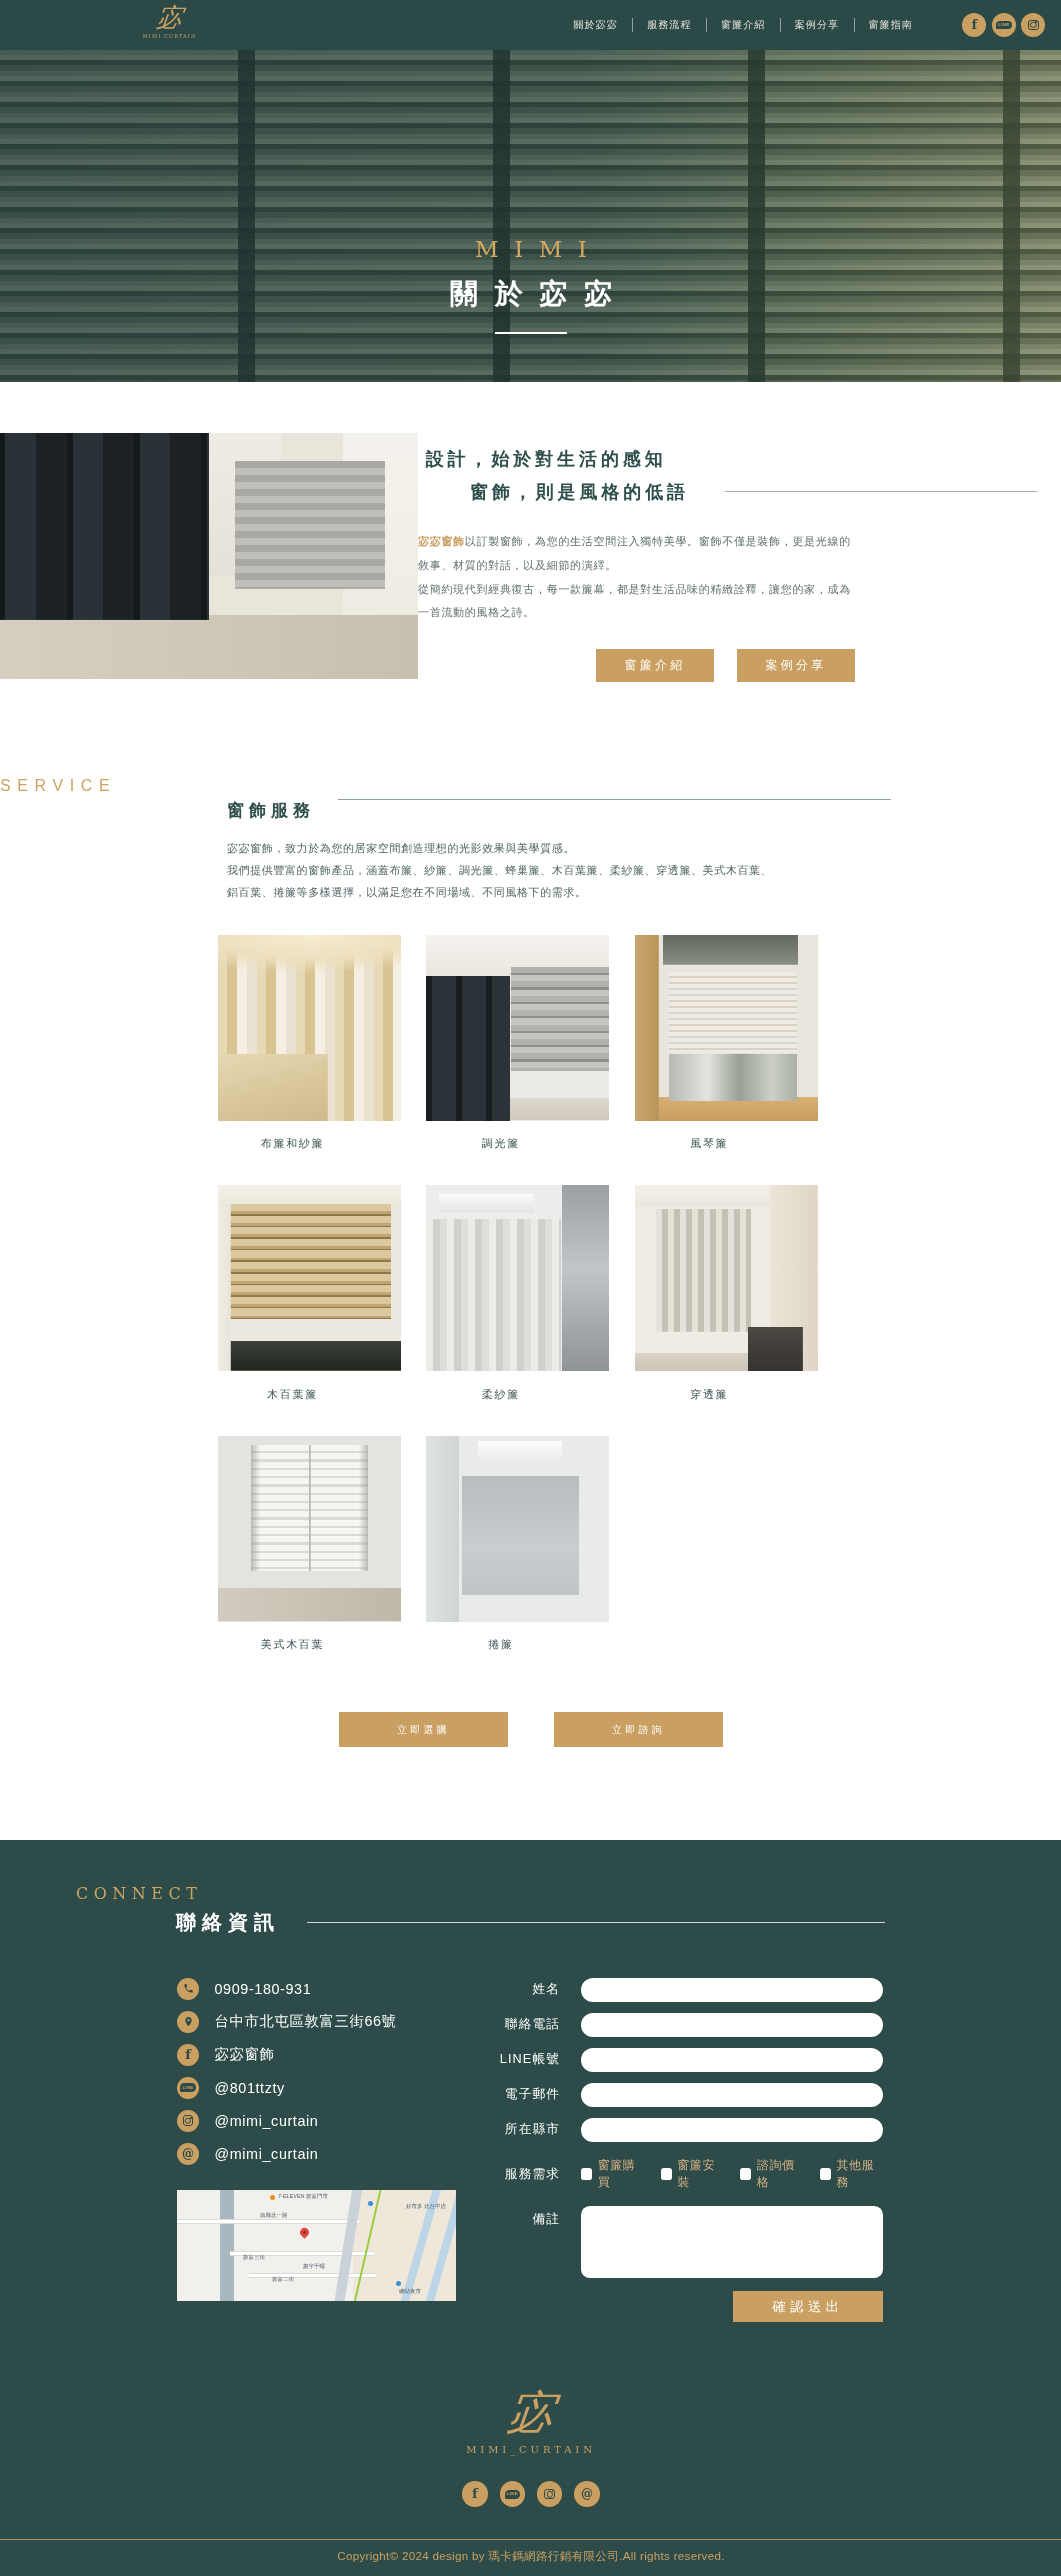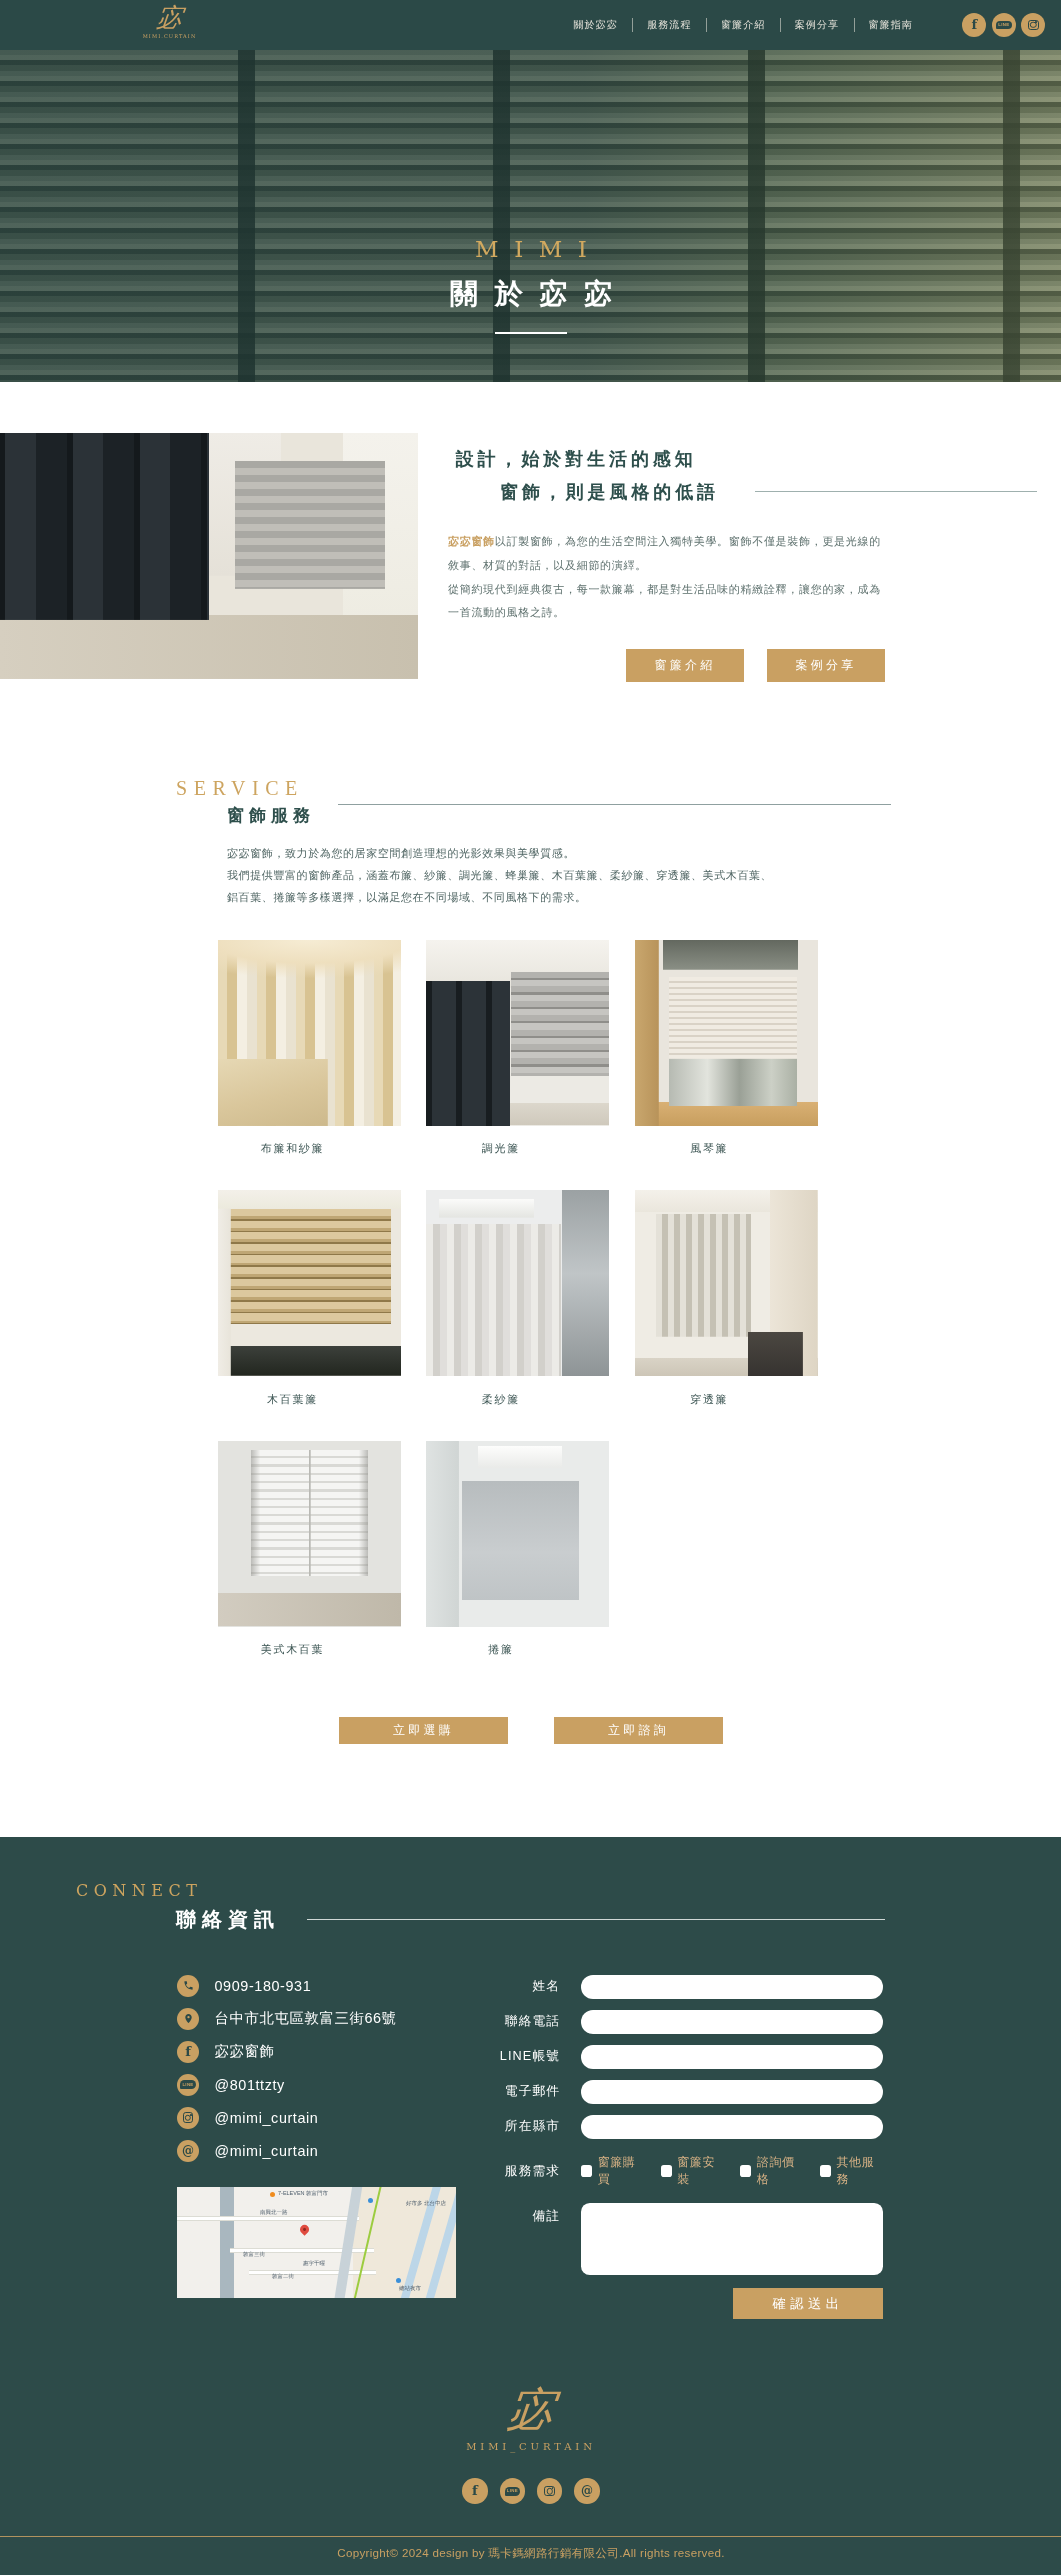--- a/index.html
+++ b/index.html
@@ -46,36 +46,36 @@
     background-image:
       repeating-linear-gradient(90deg,#14191c 0 5.5px,#2b3237 5.5px 36px,#1c2226 36px 67px),
       repeating-linear-gradient(180deg,#a9a8a3 0 7.2px,#c0beb8 7.2px 14px),
       linear-gradient(#efece6,#e5e1d8),
       linear-gradient(90deg,#d6cfc0,#c8c0ae),
       linear-gradient(#f4f2ec,#eceadf);
     background-size:50% 76%, 36% 52%, 22% 58%, 100% 26%, 18% 100%;
     background-position:0 0, 88% 24%, 58% 0, 0 100%, 100% 0;
     background-repeat:no-repeat;
   }
-  .about-body{ flex:1; margin-left:30px; padding-top:8.8px; padding-right:25px; }
+  .about-body{ flex:1; padding-top:8.8px; padding-right:25px; }
   .about-h{ font-family:"DejaVu Serif", serif; font-size:18px; font-weight:600; color:#2e4f4c; letter-spacing:3.9px; line-height:1.85; }
   .about-h-row{ display:flex; align-items:center; }
   .about-h-row .indent{ padding-left:52px; }
   .h-rule{ flex:1; height:1.1px; background:#9fb0ae; margin-left:36px; }
   .about-p{ margin-top:22px; max-width:442px; font-size:11px; color:#5d706d; line-height:2.15; letter-spacing:0.7px; }
   .lead-gold{ color:#c9a062; font-weight:bold; }
   .about-btns{ width:437px; display:flex; justify-content:flex-end; gap:23px; margin-top:24px; }
   .btn-gold{ background:#c9a062; color:#ffffff; border:none; cursor:pointer; display:flex; align-items:center; justify-content:center; letter-spacing:3.3px; font-family:"Liberation Sans", sans-serif; }
   .btn-gold.sm{ width:118px; height:33px; font-size:12px; }
-  .btn-gold.lg{ width:169px; height:27px; font-size:12px; }
+  .btn-gold.lg{ width:169px; height:35px; font-size:10px; }
   .btn-gold.submit{ width:150px; height:31.5px; font-size:13.3px; letter-spacing:4.4px; }
 
   
   .service{ background:#fff; padding:30px 0 93px; }
-  .svc-eyebrow{ margin-left:176px; font-family:Liberation Serif, serif; font-size:20px; color:#cda45f; letter-spacing:6.6px; font-weight:500; }
+  .svc-eyebrow{ font-family:Liberation Sans, sans-serif; font-size:16px; color:#cda45f; letter-spacing:6.6px; font-weight:500; }
   .svc-title-row{ display:flex; margin-left:227px; width:664px; margin-top:4.4px; }
   .svc-title{ font-family:"DejaVu Serif", serif; font-size:17px; color:#2e4f4c; font-weight:600; letter-spacing:5px; }
   .svc-rule{ flex:1; height:1.1px; background:#8fa0a0; margin-left:23px; }
   .svc-p{ margin-left:227px; width:625px; margin-top:14.4px; font-size:11px; color:#4f6563; line-height:2.0; letter-spacing:0.6px; }
   .gallery{ margin:32px 0 0 218px; width:600px; display:grid; grid-template-columns:repeat(3,183px); column-gap:25.4px; row-gap:34px; }
   .g-item{ width:149px; }
   .tile{ width:183px; height:186px; }
   .g-cap{ text-align:center; margin-top:15.5px; font-size:11px; color:#3c5553; letter-spacing:1.7px; }
   .svc-btns{ display:flex; justify-content:center; gap:46px; margin-top:60px; }
 

